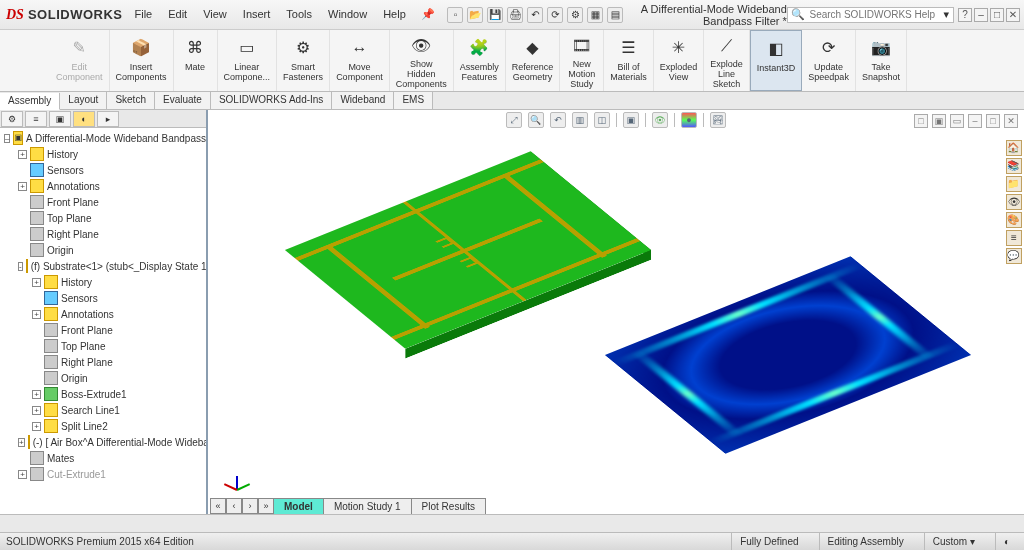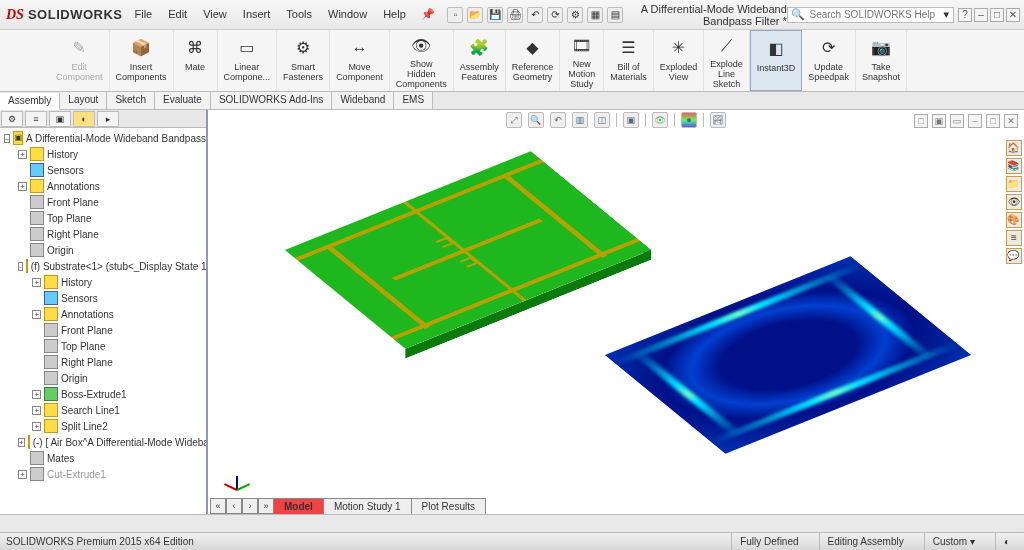--- a/index.html
+++ b/index.html
@@ -83,21 +83,21 @@
   
   .board-blue { position:absolute; left:430px; top:140px; width:300px; height:210px; transform:rotateX(55deg) rotateZ(-35deg); }
   .bb-top { position:absolute; inset:0; background:radial-gradient(ellipse at 50% 50%, #001088 0%, #001088 35%, #0040d0 50%, #001088 65%, #0030b0 100%);}
   .bb-top .glow { position:absolute; background:linear-gradient(90deg, transparent, #00e0ff 40%, #66ffcc 50%, #00e0ff 60%, transparent); filter:blur(2px);}
   
   
   .bottom-tabs { position:absolute; left:210px; bottom:36px; height:18px; display:flex; align-items:flex-end;}
   .bottom-tabs .nav { display:flex; }
   .bottom-tabs .nav span { width:16px; height:16px; border:1px solid #888; background:#eee; text-align:center; line-height:14px; font-size:9px;}
   .bottom-tabs .bt { padding:2px 10px; border:1px solid #888; border-bottom:none; background:#eee; font-size:10px; margin-left:-1px;}
-  .bottom-tabs .bt.active { background:#ef4444; font-weight:bold;}
+  .bottom-tabs .bt.active { background:#5eead4; font-weight:bold;}
   
   
   .status { position:absolute; left:0; right:0; bottom:0; height:36px; }
   .status .row1 { height:18px; background:#e9e9e9; border-top:1px solid #bbb; }
   .status .row2 { height:18px; background:linear-gradient(#f0f0f0,#d8d8d8); display:flex; align-items:center; padding:0 6px; border-top:1px solid #bbb; font-size:10px; gap:12px;}
   .status .row2 .spacer { flex:1; }
   .status .row2 .cell { padding:0 8px; border-left:1px solid #bbb; height:100%; display:flex; align-items:center;}
 </style>
 </head>
 <body>

